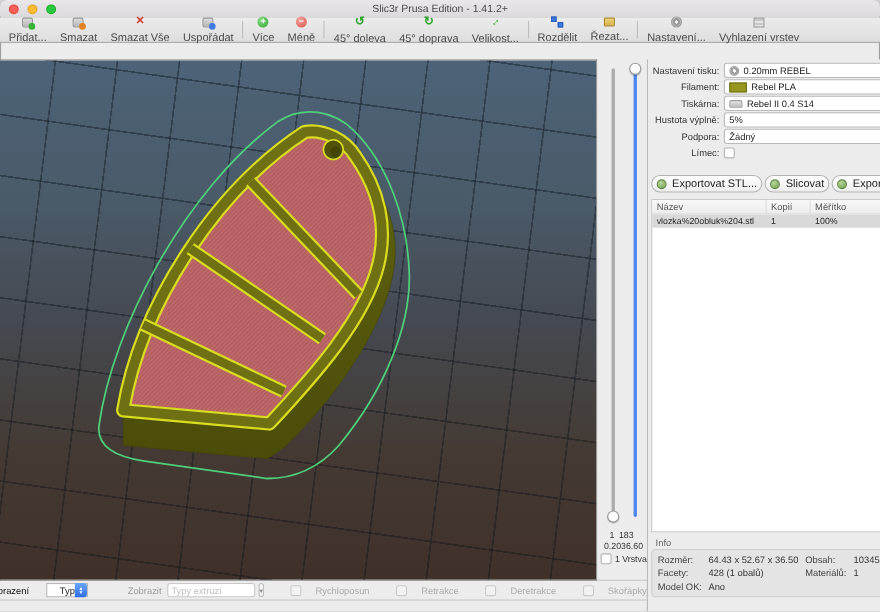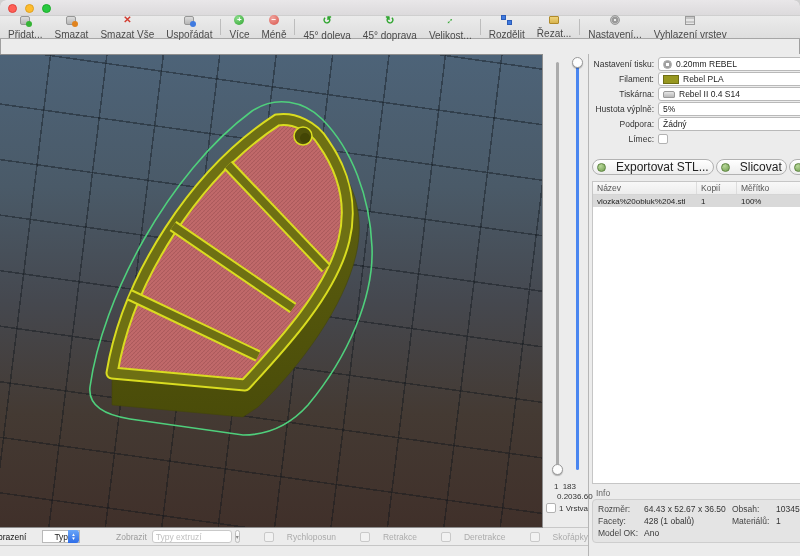--- a/index.html
+++ b/index.html
@@ -61,21 +61,21 @@
 
   
   .gutter { flex:1; position:relative; background:#ececec; border-bottom:1px solid #c8c8c8; }
   .vtrack { position:absolute; top:8px; height:408px; width:3px; border-radius:2px; }
   .vtrack.gray { left:13px; background:#ababab; }
   .vtrack.blue { left:33px; background:#4a86f0; }
   .handle { position:absolute; width:11px; height:11px; border-radius:50%; background:#fdfdfd; border:1px solid #9a9a9a; box-shadow:0 1px 1px rgba(0,0,0,.25); }
   .handle.low { left:9px; top:410px; }
   .handle.high { left:29px; top:3px; }
   .slider-vals { position:absolute; top:428px; left:0; right:4px; display:flex; justify-content:space-between; padding:0 8px 0 11px; font-size:8px; color:#333; }
-  .slider-mm { position:absolute; top:438px; left:8px; right:2px; display:flex; justify-content:space-between; padding:0 2px 0 6px; font-size:8px; color:#333; }
+  .slider-mm { position:absolute; top:438px; left:0; right:2px; display:flex; justify-content:space-between; padding:0 2px 0 6px; font-size:8px; color:#333; }
   .onelayer { position:absolute; top:449px; left:3px; display:flex; align-items:center; gap:3px; font-size:8px; color:#333; white-space:nowrap; }
 
   .cb { width:10px; height:10px; background:#fff; border:1px solid #b2b2b2; border-radius:2px; display:inline-block; flex:none; }
   .cb.dis { background:#f2f2f2; border-color:#c9c9c9; }
 
   
   .controlbar { height:17px; background:#ececec; display:flex; align-items:center;justify-content:flex-end; }
   .cb-label { color:#111; margin-left:8px; font-size:8.5px; }
   .combo-sm { display:flex; align-items:center; width:66px; height:13px; background:#fff; border:1px solid #b9b9b9; border-radius:0; margin-left:16px; padding-left:11px; font-size:8.5px; color:#222; }
   .stepper { margin-left:auto; width:11px; height:13px; background:linear-gradient(#6aa6f8,#2e6de8); border-radius:0 3px 3px 0; display:flex; flex-direction:column; align-items:center; justify-content:center; color:#fff; font-size:4.5px; line-height:4px; }
@@ -95,21 +95,21 @@
   
   .panel { flex:1; background:#ececec; border-left:1px solid #b5b5b5; display:flex; flex-direction:column; padding:3px 3px 0; }
   .srow { display:flex; align-items:center; height:14px; margin-bottom:1px; }
   .slabel { width:62px; text-align:right; margin-right:4px; font-size:8.5px; color:#333; flex:none; }
   .combo { flex:1; height:14px; background:#fff; border:1px solid #b9b9b9; border-radius:3px; display:flex; align-items:center; padding:0 4px; font-size:8.5px; color:#222; gap:4px; min-width:0; overflow:hidden; white-space:nowrap; }
   .popup { border-radius:3px; position:relative; padding-right:15px; }
   .mini-gear { width:9px; height:9px; border-radius:50%; background:radial-gradient(circle,#fff 0 1.5px,#a0a0a0 1.5px 3.5px,#c6c6c6 3.5px); border:1px solid #a0a0a0; flex:none; }
   .mini-swatch { width:16px; height:9px; background:#97971f; border:1px solid #6e6e14; flex:none; }
   .mini-printer { width:12px; height:7px; background:linear-gradient(#e6e6e6,#b9b9b9); border:1px solid #9a9a9a; border-radius:2px 2px 1px 1px; flex:none; }
   .btnrow { display:flex; gap:2px; margin:12px 0 0; }
-  .pbtn { height:16px; background:linear-gradient(#ffffff,#ededed); border:1px solid #b2b2b2; border-radius:8px; display:flex; align-items:center; gap:10px; padding:0 4px; font-size:12px; color:#222; white-space:nowrap; overflow:hidden; }
+  .pbtn { height:16px; background:linear-gradient(#ffffff,#ededed); border:1px solid #b2b2b2; border-radius:8px; display:flex; align-items:center; gap:5px; padding:0 4px; font-size:10px; color:#222; white-space:nowrap; overflow:hidden; }
   .pbtn .gico { width:9px; height:9px; border-radius:50%; background:radial-gradient(circle at 35% 30%, #b9d89a, #6f9d4e); border:1px solid #5d8440; flex:none; }
   .objtable { margin-top:6px; flex:1; background:#fff; border:1px solid #c6c6c6; display:flex; flex-direction:column; min-height:0; }
   .thead { display:flex; height:13px; background:linear-gradient(#f8f8f8,#ededed); border-bottom:1px solid #d5d5d5; align-items:center; font-size:8.5px; color:#555; }
   .th { padding-left:4px; border-right:1px solid #ddd; height:100%; display:flex; align-items:center; }
   .th:last-child { border-right:none; }
   .trow { display:flex; height:12px; align-items:center; background:#d9d9d9; font-size:8px; color:#222; }
   .td { padding-left:4px; overflow:hidden; white-space:nowrap; }
   .c-name { width:104px; flex:none; } .c-cop { width:40px; flex:none; } .c-scale { flex:1; }
   .infolabel { font-size:8.5px; color:#666; margin:4px 0 1px 4px; }
   .infobox { background:#e4e4e4; border:1px solid #cecece; border-radius:4px; padding:4px 5px; margin-bottom:13px;
@@ -120,20 +120,21 @@
 <body>
 
 <div class="app">
 
   <div class="titlebar">
     <div class="traffic">
       <span class="light red"></span>
       <span class="light yellow"></span>
       <span class="light green"></span>
     </div>
+    <div class="title">Slic3r Prusa Edition - 1.41.2+</div>
   </div>
 
 
   <div class="toolbar">
     <div class="tb-item">
       <span class="tb-icon">
           <span class="cube">
             <span class="badge green"></span>
           </span>
         </span>

